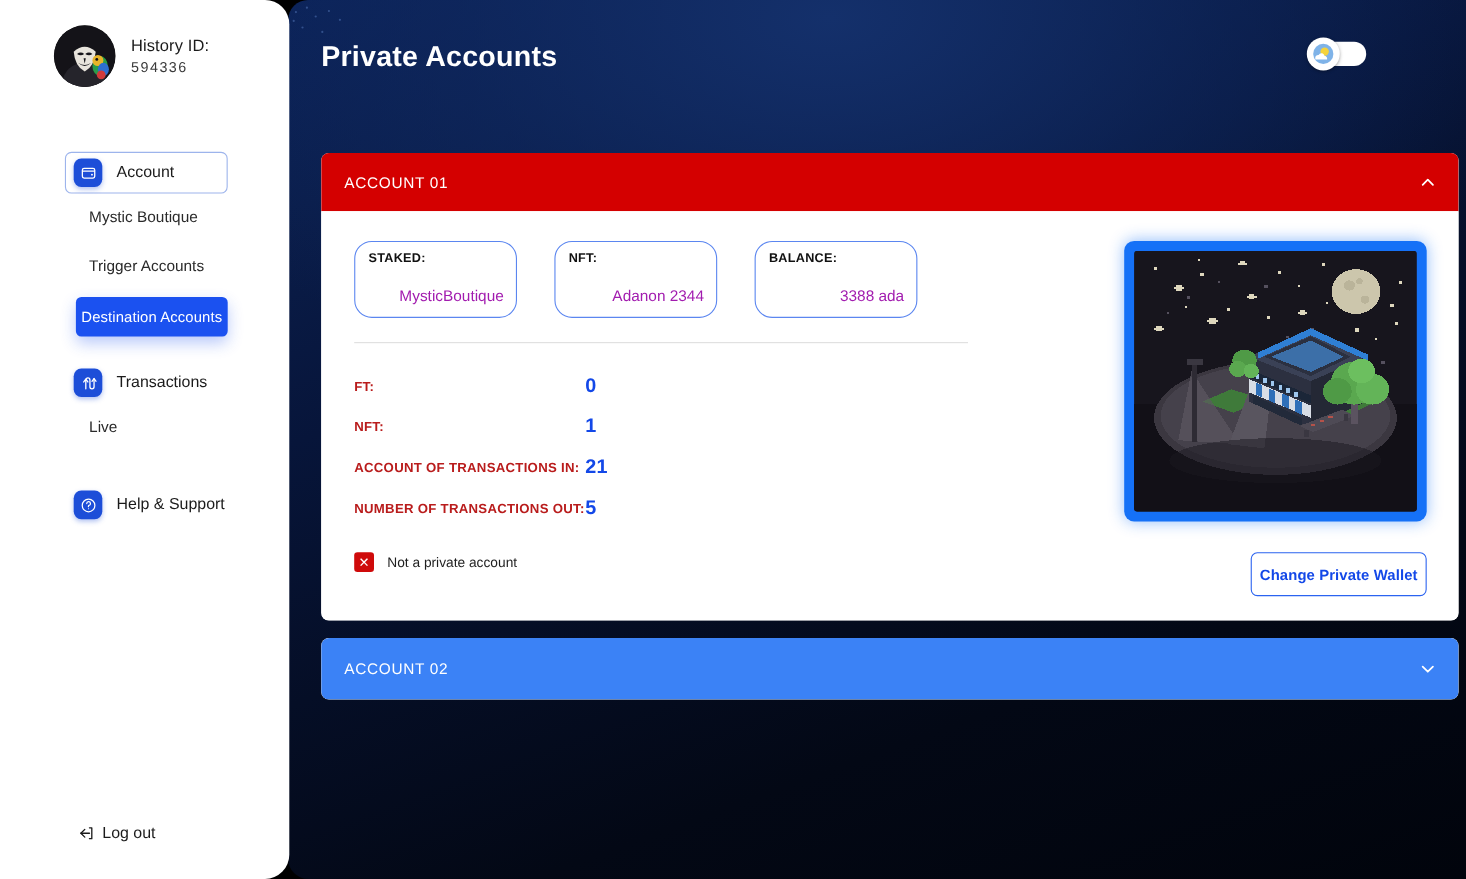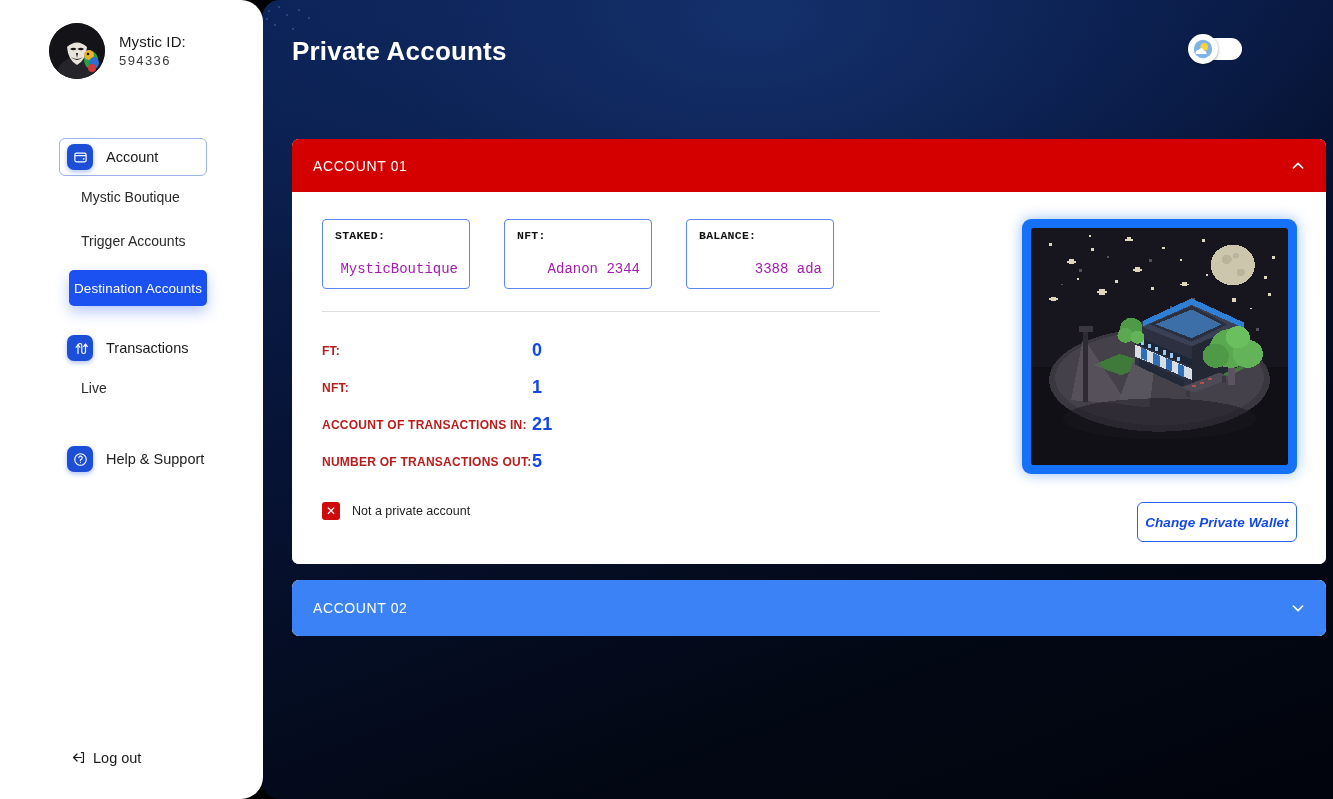--- a/index.html
+++ b/index.html
@@ -223,24 +223,23 @@
   .info-row {
     position: absolute;
     left: 30px; top: 27px;
     display: flex;
     gap: 34px;
   }
   .info-box {
     width: 148px;
     height: 70px;
     border: 1px solid #5b86f0;
-    border-radius: 4px;
+    border-radius: 16px;
     padding: 9px 11px 0 12px;
     position: relative;
-    font-family: Liberation Mono, monospace;
   }
   .info-key {
     font-size: 11.5px;
     font-weight: 700;
     color: #111111;
     letter-spacing: .25px;
   }
   .info-val {
     position: absolute;
     right: 11px; bottom: 11px;
@@ -300,21 +299,20 @@
 
   .cta {
     position: absolute;
     right: 29px; bottom: 22px;
     width: 160px; height: 40px;
     border: 1px solid #2b63f0;
     border-radius: 6px;
     background: #ffffff;
     display: flex; align-items: center; justify-content: center;
     cursor: pointer;
-    font-style: italic;
   }
   .cta span {
     font-size: 13.5px;
     font-weight: 700;
     color: #1348e8;
     letter-spacing: .1px;
   }
 
   
   .nft-frame {
@@ -565,21 +563,21 @@
           <g>
             <ellipse cx="42" cy="37" rx="7" ry="9" fill="#2a9d4a"></ellipse>
             <ellipse cx="40" cy="32" rx="5" ry="5" fill="#e8b42a"></ellipse>
             <ellipse cx="45" cy="40" rx="5" ry="6" fill="#2d6fd1"></ellipse>
             <ellipse cx="43" cy="45" rx="4" ry="4" fill="#d13a3a"></ellipse>
             <circle cx="39" cy="31" r="1.3" fill="#141318"></circle>
           </g>
         </svg>
       </div>
       <div class="profile-text">
-        <div class="profile-title">Mystic ID:</div>
+        <div class="profile-title">History ID:</div>
         <div class="profile-id">594336</div>
       </div>
     </div>
 
     <div class="nav">
 
       <div class="nav-main">
         <span class="nav-icon">
           <svg width="15" height="15" viewBox="0 0 24 24" fill="none" stroke="#ffffff" stroke-width="1.9" stroke-linejoin="round">
             <rect x="3" y="5" width="18" height="14" rx="2.5"></rect>

